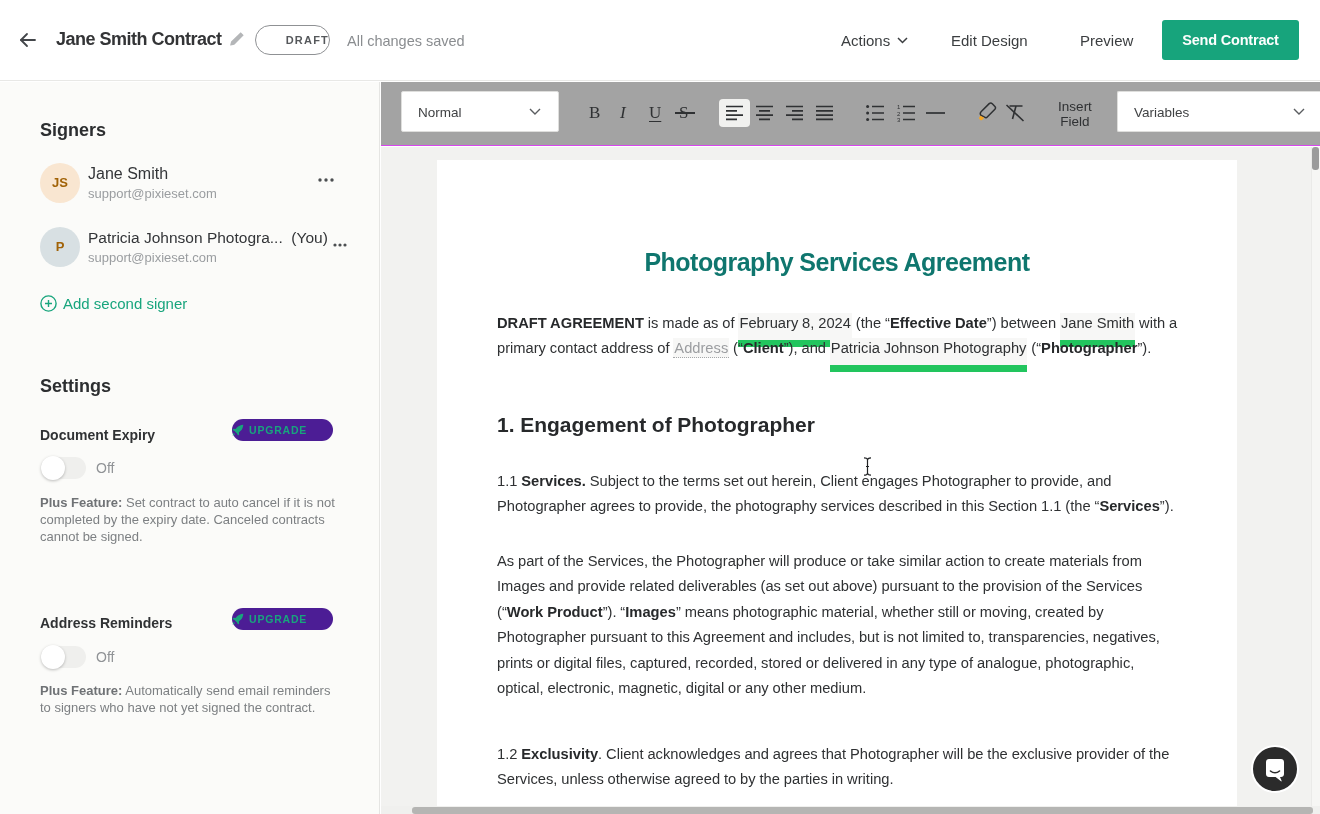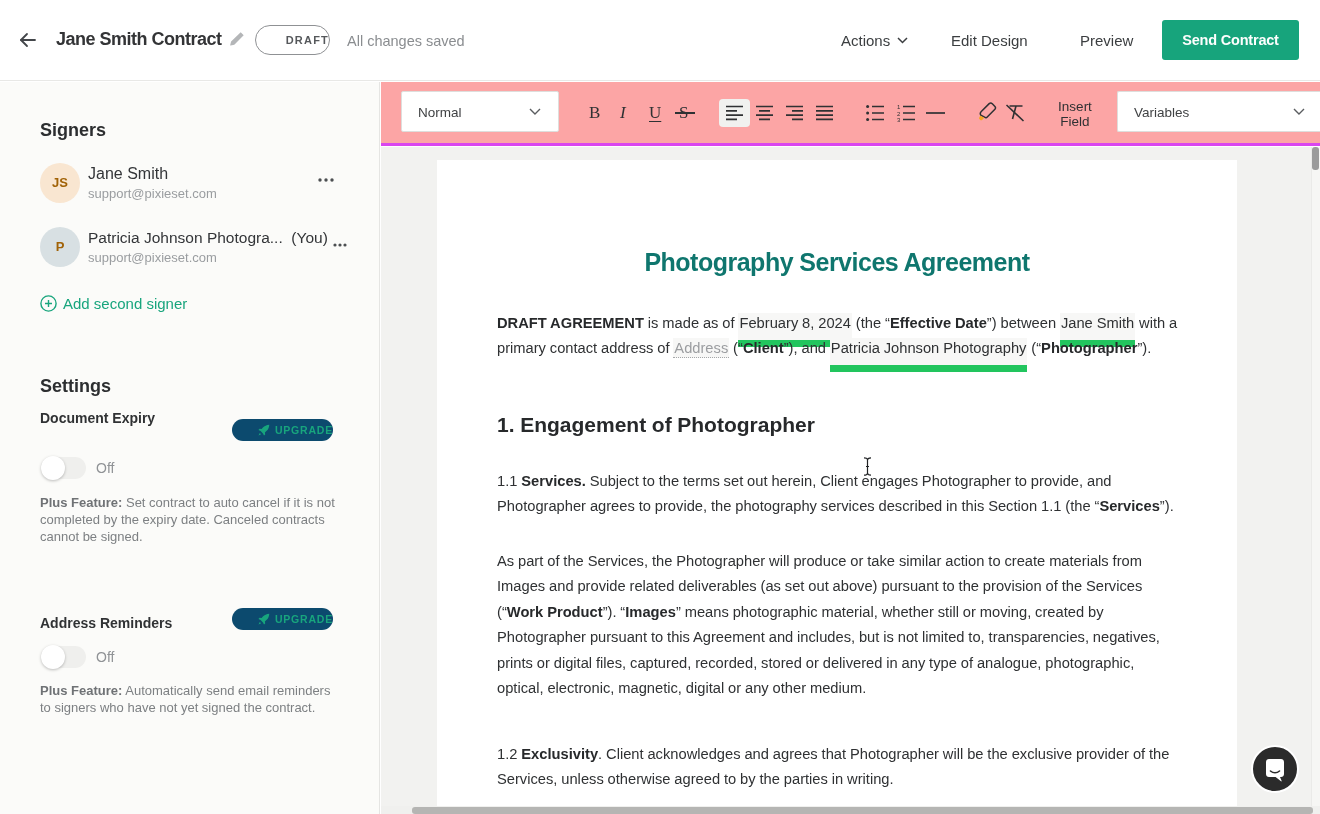--- a/index.html
+++ b/index.html
@@ -24,32 +24,32 @@
 
 .sidebar { position:absolute; left:0; top:82px; width:380px; height:732px; background:#fbfbf9;
   border-right:1px solid #e5e5e3; }
 .sb-h { position:absolute; left:40px; font-size:18px; font-weight:bold; color:#2c2e30; }
 .avatar { position:absolute; left:40px; width:40px; height:40px; border-radius:50%;
   text-align:center; font-size:13px; font-weight:bold; color:#a16207; line-height:40px; }
 .sname { position:absolute; left:88px; font-size:16px; color:#333538; }
 .semail { position:absolute; left:88px; font-size:13px; color:#9a9da0; }
 .addsigner { position:absolute; left:40px; font-size:15px; color:#18a57d; font-weight:500; }
 .setlabel { position:absolute; left:40px; font-size:14px; font-weight:bold; color:#303234; }
-.upgrade { position:absolute; left:232px; width:101px; height:22px; background:#0c4a6e; border-radius:11px;
-  color:#18a57d; font-size:10.5px; font-weight:bold; letter-spacing:0.8px; text-align:right; line-height:22px; }
+.upgrade { position:absolute; left:232px; width:101px; height:22px; background:#4c1d95; border-radius:11px;
+  color:#18a57d; font-size:10.5px; font-weight:bold; letter-spacing:0.8px; text-align:left; line-height:22px; }
 .upgrade .rocket { vertical-align:-2px; margin-right:5px; }
 .toggle { position:absolute; left:41px; width:45px; height:22px; background:#efefed; border-radius:11px; }
 .toggle .knob { position:absolute; left:0px; top:-1px; width:24px; height:24px; background:#fff;
   border-radius:50%; box-shadow:0 1px 3px rgba(0,0,0,0.25); }
 .off { position:absolute; left:96px; font-size:14px; color:#909396; }
 .plus { position:absolute; left:40px; width:300px; font-size:13px; line-height:17px; color:#7d8083; }
 .plus b { color:#6f7275; }
 
-.toolbar { position:absolute; left:381px; top:82px; width:939px; height:64px; background:#fca5a5;
-  border-bottom:3px solid #d946ef; }
+.toolbar { position:absolute; left:381px; top:82px; width:939px; height:64px; background:#a3a3a3;
+  border-bottom:1px solid #d946ef; }
 .canvas { position:absolute; left:381px; top:147px; width:939px; height:659px;
   background-color:#f2f2f0;
   background-image:radial-gradient(circle, #e4e4e2 0.6px, rgba(0,0,0,0) 0.7px);
   background-size:2px 2px; }
 .page { position:absolute; left:56px; top:13px; width:800px; height:646px; background:#fff; }
 .select { position:absolute; border:1px solid #dededc; background:#fff; height:41px; border-radius:2px; }
 .select .lbl { position:absolute; left:16px; top:13px; font-size:13.5px; color:#404244; }
 .tbtxt { position:absolute; color:#2f3133; }
 
 .doc { position:absolute; left:60px; top:0; width:680px; color:#2f3133; font-size:14.7px; line-height:25.4px; word-spacing:-0.2px; }
@@ -105,21 +105,21 @@
       <circle cx="2" cy="2" r="1.6" fill="#4c4f52"></circle>
       <circle cx="7" cy="2" r="1.6" fill="#4c4f52"></circle>
       <circle cx="12" cy="2" r="1.6" fill="#4c4f52"></circle>
     </svg>
   <div class="addsigner" style="top:213px;"><svg width="17" height="17" viewBox="0 0 17 17" style="vertical-align:-3px; margin-right:6px;" fill="none" stroke="#18a57d" stroke-width="1.4">
         <circle cx="8.5" cy="8.5" r="7.6"></circle>
         <path d="M8.5 5v7M5 8.5h7"></path>
       </svg>Add second signer</div>
 
   <div class="sb-h" style="top:294px;">Settings</div>
-  <div class="setlabel" style="top:328px;">Document Expiry</div>
+  <div class="setlabel" style="top:345px;">Document Expiry</div>
   <div class="upgrade" style="top:337px;"><svg class="rocket" width="12" height="12" viewBox="0 0 12 12" fill="#18a57d">
         <path d="M11.3.7c-2.8.2-4.9 1.2-6.4 2.9L3.6 5.1l-2-.3L.4 6l2.2 1 2.4 2.4 1 2.2 1.2-1.2-.3-2 1.5-1.3C10.1 5.6 11.1 3.5 11.3.7zM1.8 8.9L.5 11.5 3.1 10.2z"></path>
       </svg>UPGRADE</div>
   <div class="toggle" style="top:375px;">
       <div class="knob"></div>
     </div>
   <div class="off" style="top:378px;">Off</div>
   <div class="plus" style="top:412px;"><b>Plus Feature:</b> Set contract to auto cancel if it is not completed by the expiry date. Canceled contracts cannot be signed.</div>
   <div class="setlabel" style="top:533px;">Address Reminders</div>
   <div class="upgrade" style="top:526px;"><svg class="rocket" width="12" height="12" viewBox="0 0 12 12" fill="#18a57d">

